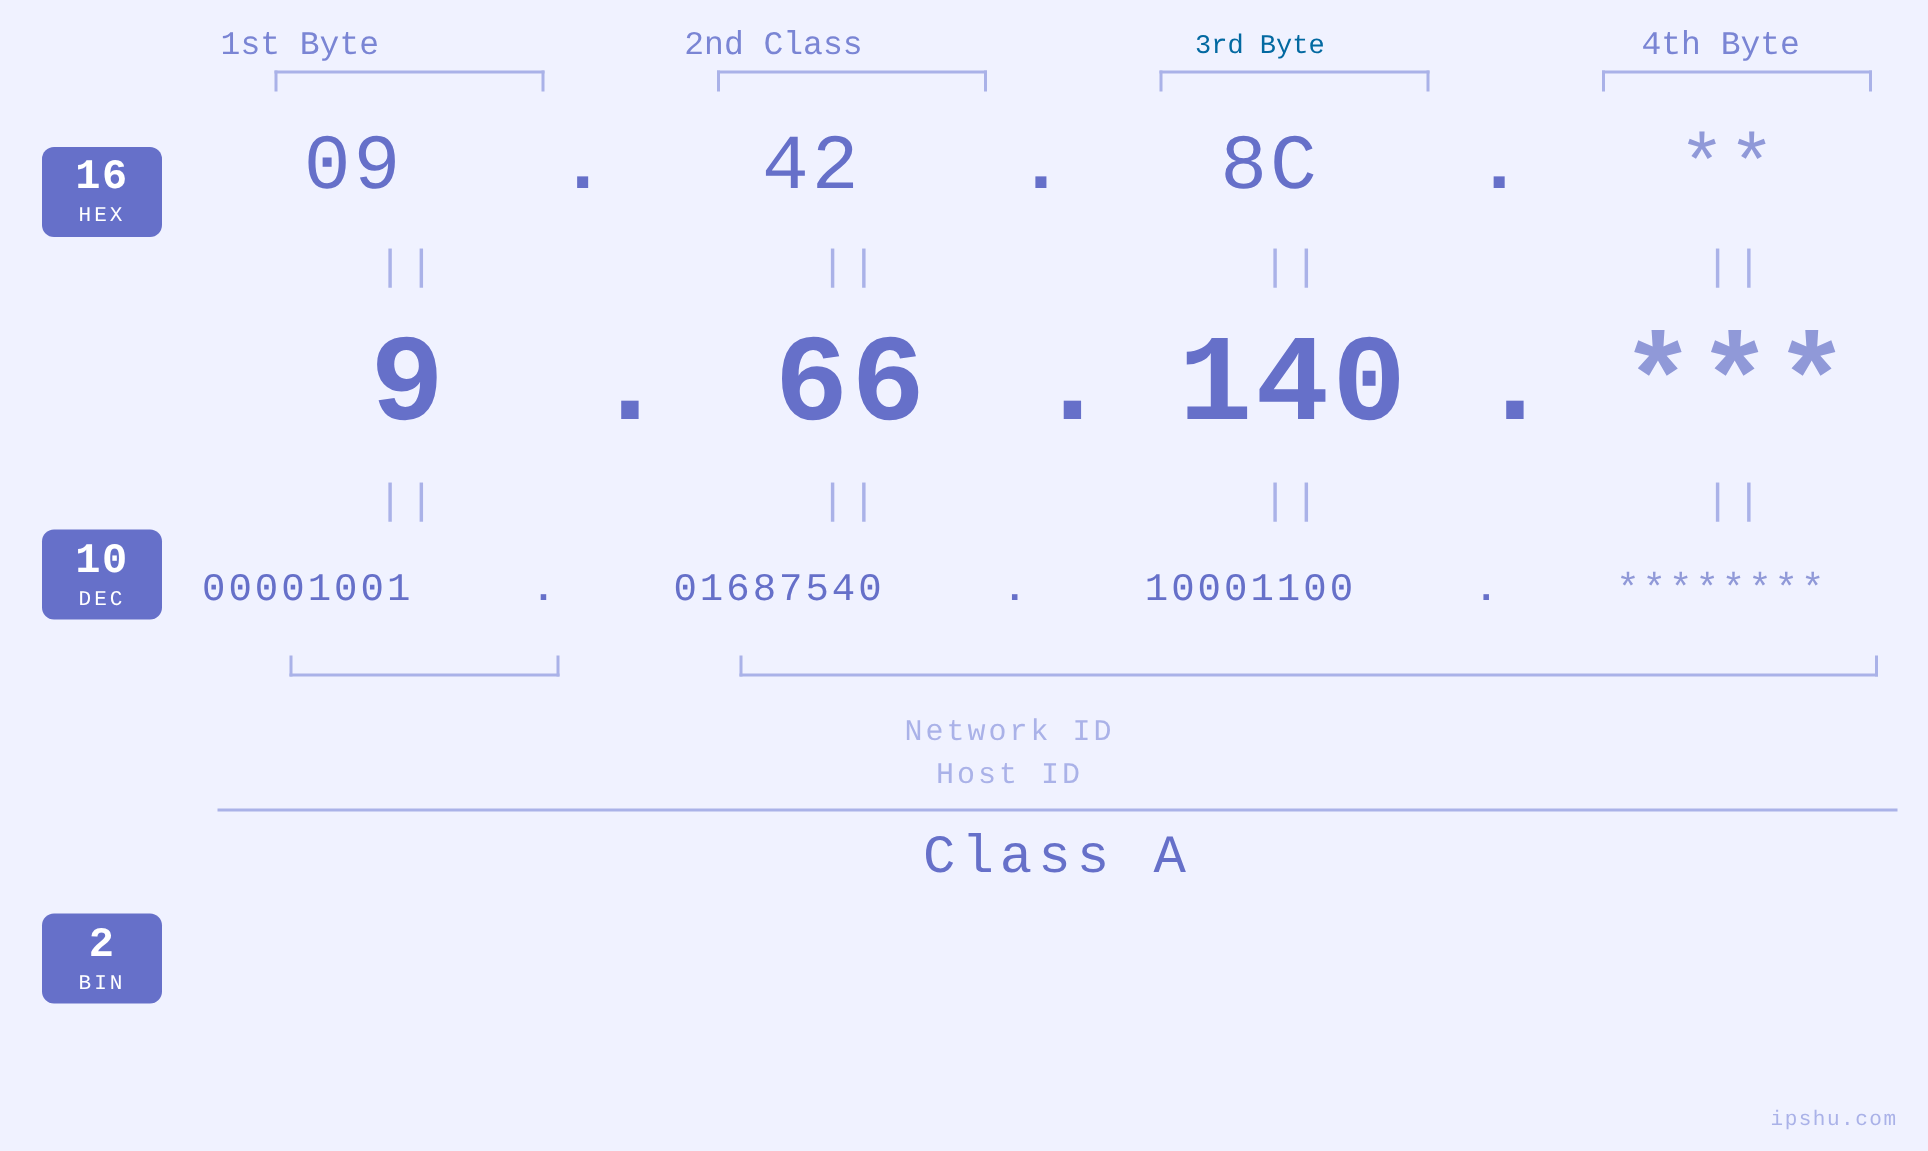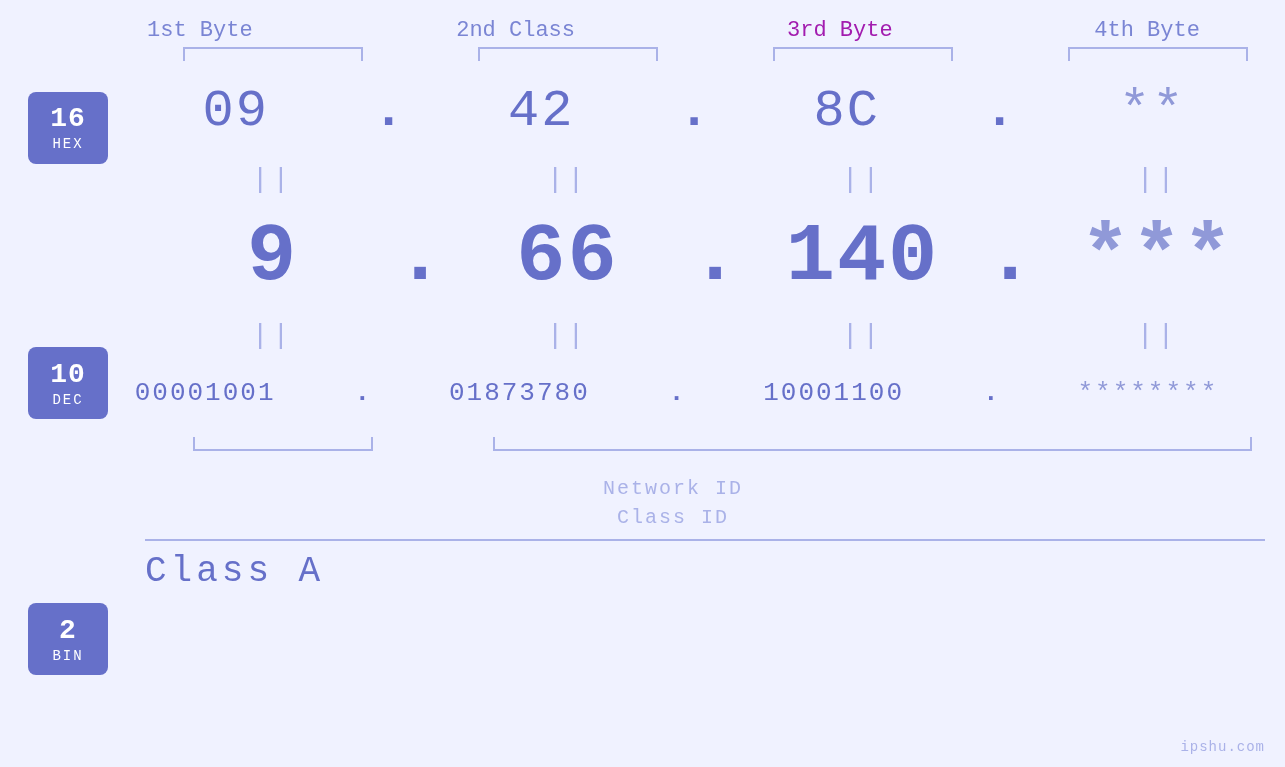--- a/index.html
+++ b/index.html
@@ -19,21 +19,21 @@
       border-top: 2px solid #aab2e8;
       border-left: 2px solid #aab2e8;
       border-right: 2px solid #aab2e8;
     }
 
     .badge {
       background: #6670c9;
       color: white;
       border-radius: 8px;
       width: 80px;
-      height: 72px;
+      height: 60px;
       display: flex;
       flex-direction: column;
       align-items: center;
       justify-content: center;
       font-size: 28px;
       font-weight: bold;
       letter-spacing: 1px;
     }
 
     .badge .base-label {
@@ -160,20 +160,21 @@
       flex-direction: column;
     }
 
     .row-class-line {
       padding-left: 145px;
       margin-top: 10px;
     }
 
     .row-class {
       display: flex;
+      justify-content: center;
       padding-left: 145px;
       margin-top: 10px;
       padding-right: 20px;
     }
 
     
     .badges-absolute {
       position: absolute;
       left: 28px;
       top: 0;
@@ -206,21 +207,21 @@
   <div class="row-header">
     <div class="col-quarter">
       <span class="value-text" style="font-size:22px; color:#7a85d4;">1st Byte</span>
     </div>
     <div class="dot-col"></div>
     <div class="col-quarter">
       <span class="value-text" style="font-size:22px; color:#7a85d4;">2nd Class</span>
     </div>
     <div class="dot-col"></div>
     <div class="col-quarter">
-      <span class="value-text" style="font-size:22px; color:#a21caf;margin-left:17px;">3rd Byte</span>
+      <span class="value-text" style="font-size:18px; color:#0369a1;margin-left:17px;">3rd Byte</span>
     </div>
     <div class="dot-col"></div>
     <div class="col-quarter">
       <span class="value-text" style="font-size:22px; color:#7a85d4;">4th Byte</span>
     </div>
   </div>
 
   <div class="row-brackets-top">
     <div class="col-quarter">
       <div class="bracket"></div>
@@ -324,21 +325,21 @@
   </div>
 
   <div class="row-bin">
     <div class="col-quarter">
       <span class="value-text bin-value">00001001</span>
     </div>
     <div class="dot-col">
       <span class="dot dot-bin">.</span>
     </div>
     <div class="col-quarter">
-      <span class="value-text bin-value">01873780</span>
+      <span class="value-text bin-value">01687540</span>
     </div>
     <div class="dot-col">
       <span class="dot dot-bin">.</span>
     </div>
     <div class="col-quarter">
       <span class="value-text bin-value">10001100</span>
     </div>
     <div class="dot-col">
       <span class="dot dot-bin">.</span>
     </div>
@@ -356,21 +357,21 @@
       <div style="width:92%; height:14px; border-bottom: 2px solid #aab2e8; border-left: 2px solid #aab2e8; border-right: 2px solid #aab2e8;"></div>
     </div>
   </div>
 
   <div class="row-labels">
     <div class="col-quarter" style="justify-content:center;">
       <span class="bottom-label" style="font-size:20px; letter-spacing:2px; color:#aab2e8;">Network ID</span>
     </div>
     <div class="dot-col"></div>
     <div style="flex:3; display:flex; align-items:center; justify-content:center;">
-      <span class="bottom-label" style="font-size:20px; letter-spacing:2px; color:#aab2e8;">Class ID</span>
+      <span class="bottom-label" style="font-size:20px; letter-spacing:2px; color:#aab2e8;">Host ID</span>
     </div>
   </div>
 
   <div class="row-class-line">
     <div style="border-top: 2px solid #aab2e8; width: calc(100% - 20px);"></div>
   </div>
 
   <div class="row-class">
     <span class="class-label">Class A</span>
   </div>

